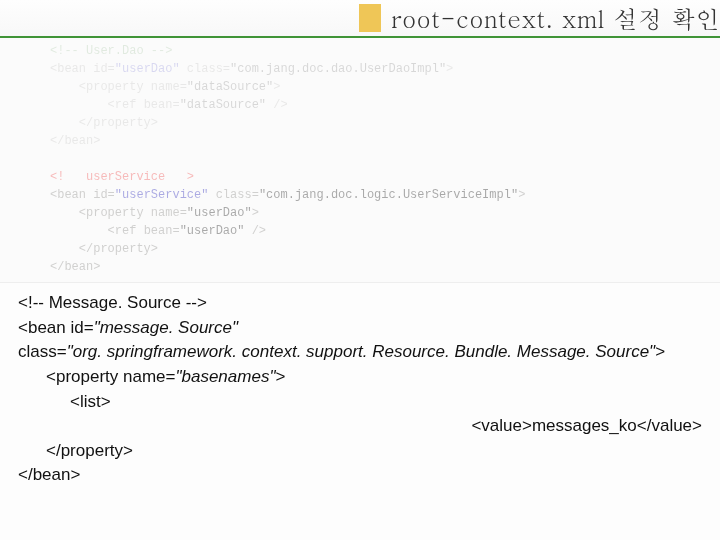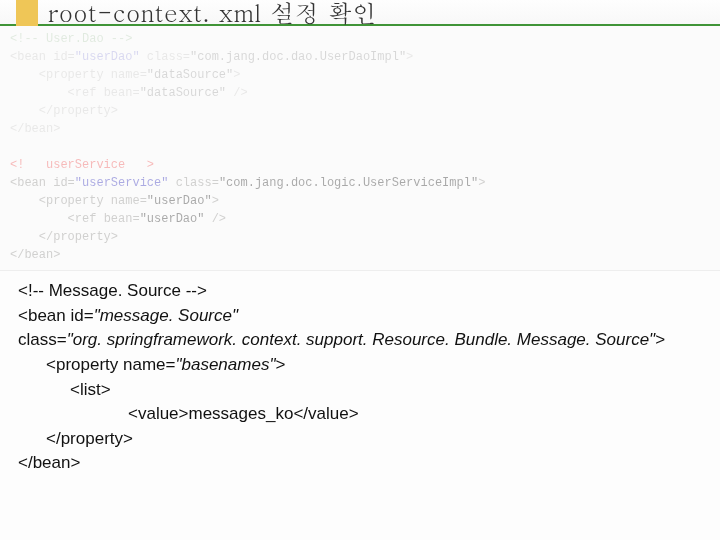--- a/index.html
+++ b/index.html
@@ -6,23 +6,24 @@
     body {
       width: 720px;
       height: 540px;
       background: #fdfdfd;
       font-family: Arial, sans-serif;
       overflow: hidden;
     }
     .header-bar {
       display: flex;
       align-items: center;
-      height: 26px;
+      height: 38px;
       background: linear-gradient(#fefefe, #f8f8f8);
       border-bottom: 2px solid #409437;
+      justify-content: flex-end;
     }
     .accent-block {
       width: 22px;
       height: 28px;
       background: #efc657;
       margin-left: 16px;
       margin-right: 10px;
     }
     .title {
       font-family: "Batang", "Times New Roman", serif;
@@ -33,40 +34,40 @@
     }
     .code-block {
       margin: 0;
       padding: 4px 10px 6px 10px;
       background: #fbfbfb;
       border-bottom: 1px solid #eee;
       font-family: Consolas, "Courier New", monospace;
       font-size: 12px;
       line-height: 1.5;
     }
-    .code-line { white-space: pre; min-height: 18px; }
+    .code-line { white-space: pre; min-height: 18px; margin-left: 40px; }
     .comment-faded { color: #528e4b; opacity: 0.15; }
     .tag-faded { color: #83827f; opacity: 0.15; }
     .blue-faded { color: #1815b5; opacity: 0.15; }
     .black-faded { color: #111; opacity: 0.15; }
     .comment-mid { color: #ef4444; opacity: 0.35; }
     .tag-mid { color: #83827f; opacity: 0.35; }
     .blue-mid { color: #1815b5; opacity: 0.35; }
     .black-mid { color: #111; opacity: 0.35; }
     .bottom-snippet {
       margin: 8px 18px 0 18px;
       font-family: Arial, sans-serif;
       font-size: 17px;
       line-height: 1.45;
       color: #111;
     }
     .bottom-snippet .it { font-style: italic; }
     .ind1 { padding-left: 28px; }
     .ind2 { padding-left: 52px; }
-    .ind3 { padding-left: 110px; }
+    .ind3 { padding-left: 110px; text-align: right; }
   </style>
 </head>
 <body>
 
 <div class="header-bar">
   <div class="accent-block"></div>
   <div class="title">root-context. xml 설정 확인</div>
 </div>
 
 <div class="code-block" id="code-host">

